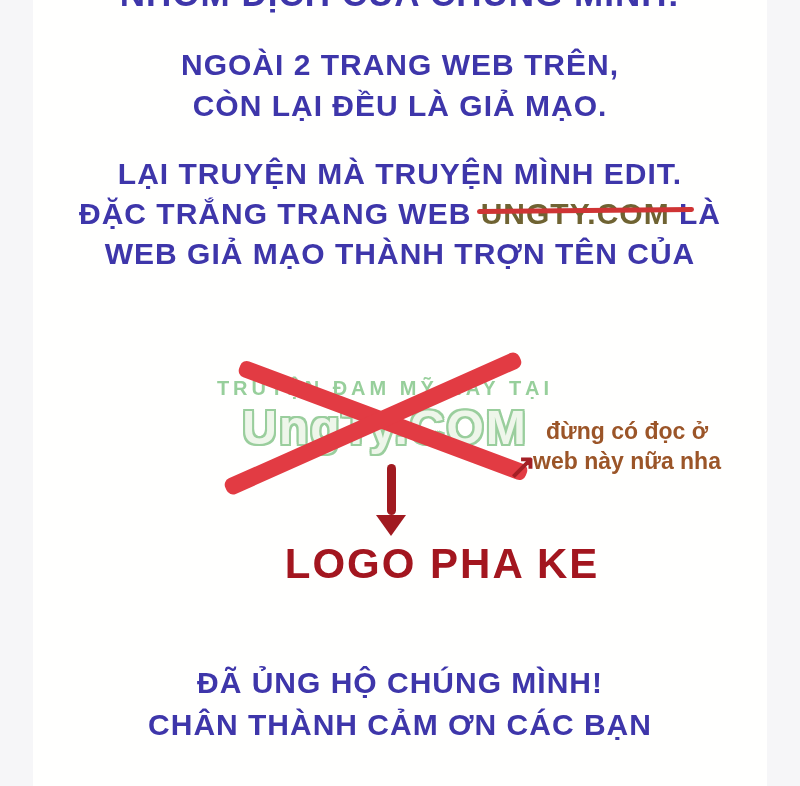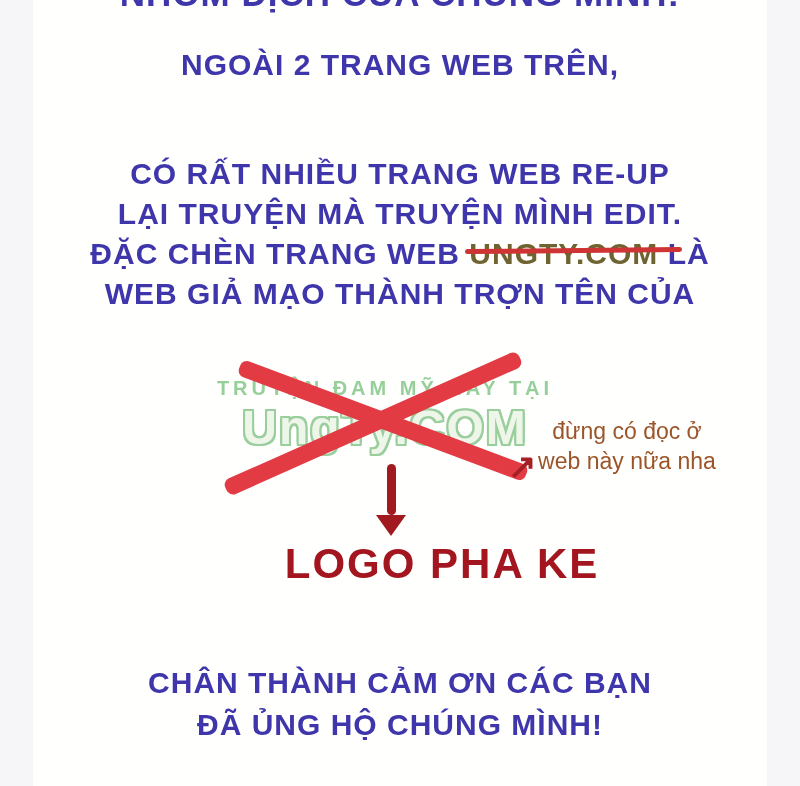--- a/index.html
+++ b/index.html
@@ -106,21 +106,21 @@
     color:#a42025;
     font-size:34px;
     font-weight:bold;
   }
 
   
   .note{
     position:absolute;left:522px;top:416px;width:210px;
     text-align:center;
     color:#9b5528;
-    font-weight:normal;
+    font-weight:bold;
     font-size:23px;
     line-height:30px;
     white-space:nowrap;
   }
 
   
   .down-arrow{
     position:absolute;left:376px;top:464px;width:30px;
   }
   .down-arrow .shaft{
@@ -152,26 +152,26 @@
 
 <div class="canvas">
 
   <div class="side-band left"></div>
   <div class="side-band right"></div>
 
   <div class="blue-line top-clip">NHÓM DỊCH CỦA CHÚNG MÌNH!</div>
 
   <div class="para para1">
     <div>NGOÀI 2 TRANG WEB TRÊN,</div>
+    <div>CÒN LẠI ĐỀU LÀ GIẢ MẠO.</div>
   </div>
 
   <div class="para para2">
-    <div>CÓ RẤT NHIỀU TRANG WEB RE-UP</div>
     <div>LẠI TRUYỆN MÀ TRUYỆN MÌNH EDIT.</div>
-    <div><span>ĐẶC CHÈN TRANG WEB </span><span class="fake-domain">UNGTY.COM</span><span> LÀ</span></div>
+    <div><span>ĐẶC TRẮNG TRANG WEB </span><span class="fake-domain">UNGTY.COM</span><span> LÀ</span></div>
     <div>WEB GIẢ MẠO THÀNH TRỢN TÊN CỦA</div>
   </div>
 
   <div class="logo-block">
     <div class="logo-tagline">TRUYỆN ĐAM MỸ HAY TẠI</div>
     <div class="logo-site">UngTy.COM</div>
   </div>
 
   <div>
     <div class="cross-stroke cross-a"></div>
@@ -186,17 +186,17 @@
   </div>
 
   <div class="down-arrow">
     <div class="shaft"></div>
     <div class="head"></div>
   </div>
 
   <div class="fake-caption">LOGO PHA KE</div>
 
   <div class="para thanks">
+    <div>ĐÃ ỦNG HỘ CHÚNG MÌNH!</div>
     <div>CHÂN THÀNH CẢM ƠN CÁC BẠN</div>
-    <div>ĐÃ ỦNG HỘ CHÚNG MÌNH!</div>
   </div>
 
 </div>
 
 </body></html>

